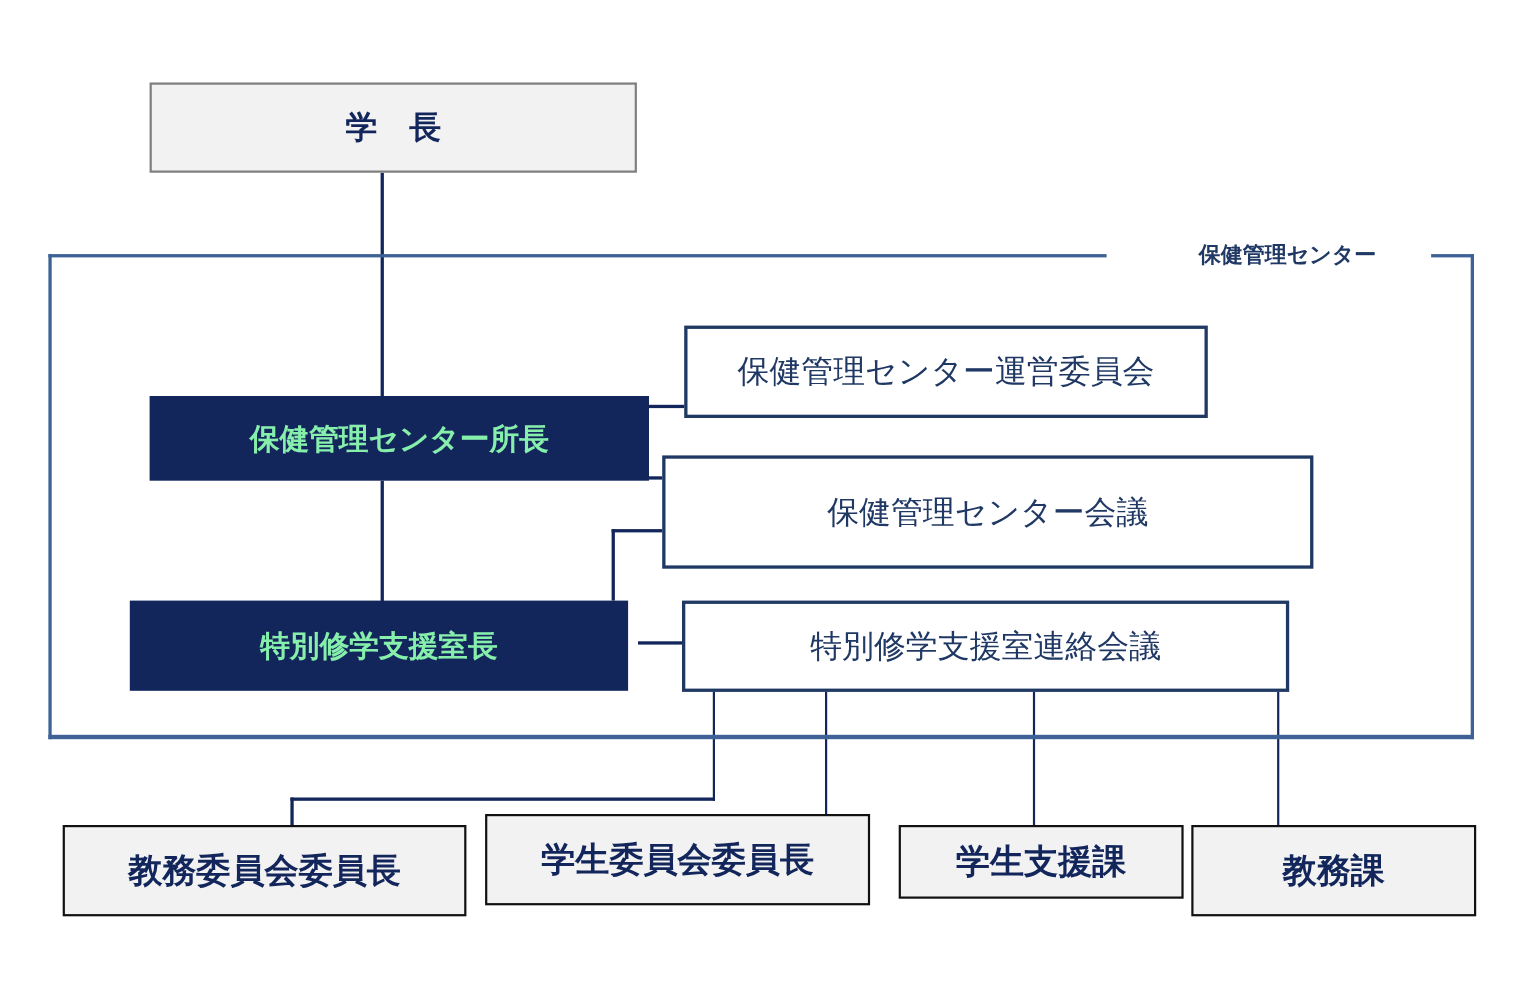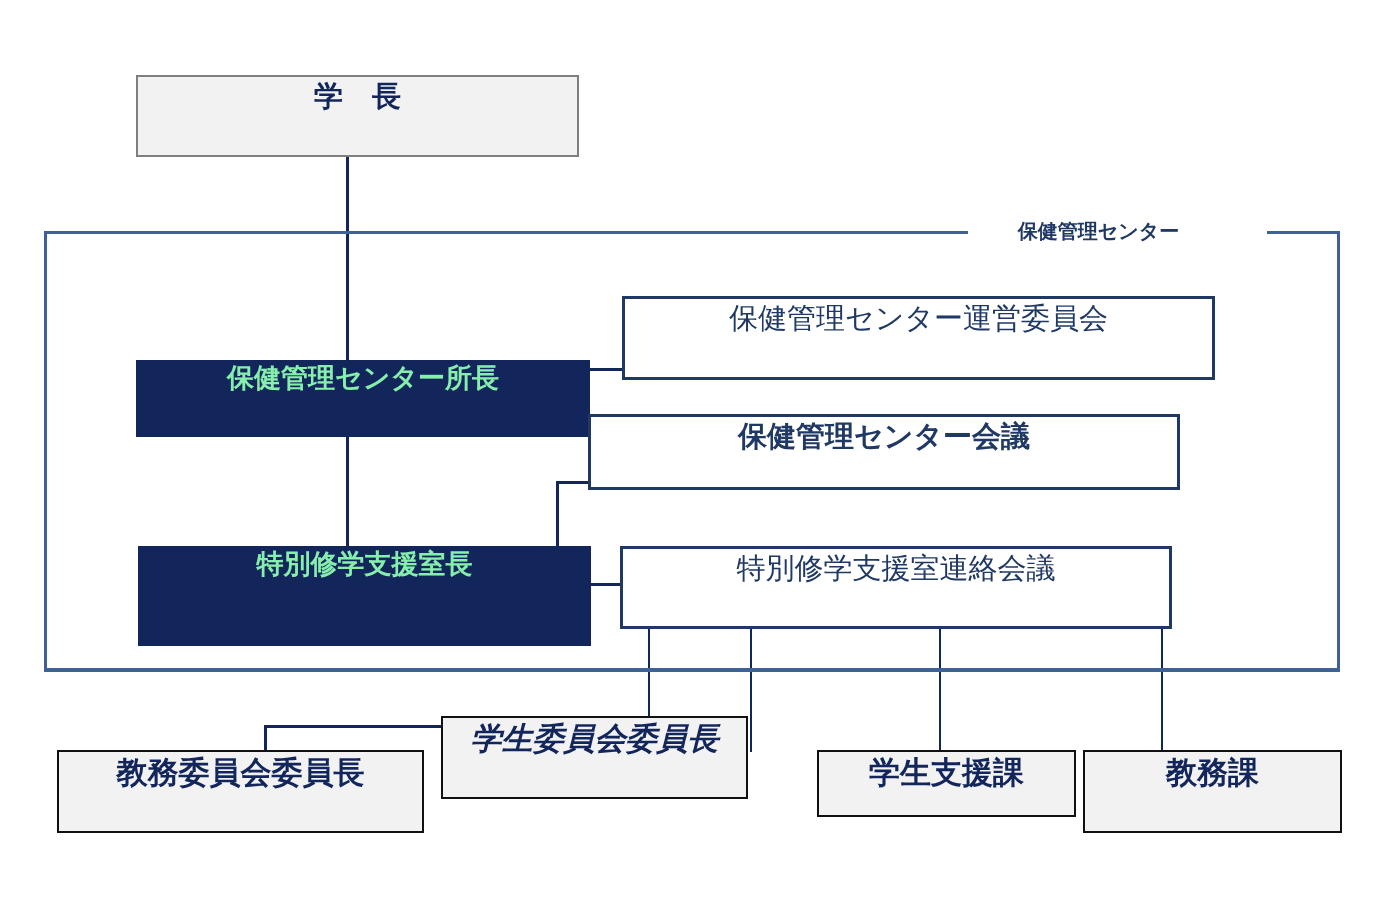--- a/index.html
+++ b/index.html
@@ -13,21 +13,21 @@
   html,body{margin:0;padding:0;background:#ffffff;}
   #canvas{
     position:relative;
     width:1379px;height:915px;
     background:#ffffff;
     font-family:"Liberation Sans","DejaVu Sans",sans-serif;
     overflow:hidden;
   }
   .box{
     position:absolute;
-    display:flex;justify-content:center;
+    display:flex;align-items:center;justify-content:center;
     box-sizing:border-box;
     text-align:center;
     z-index:3;
   }
   .gray-box{
     background:var(--gray-fill);
     border:2px solid var(--gray-border);
     color:var(--navy);
     font-weight:bold;font-size:29px;
   }
@@ -45,21 +45,21 @@
   .bottom-box{
     background:var(--gray-fill);
     border:2px solid var(--black-border);
     color:var(--navy);
     font-weight:bold;font-size:31px;
   }
   .h-line,.v-line{position:absolute;background:var(--navy);z-index:1;}
   .frame-line{position:absolute;background:var(--frame);z-index:1;}
   .frame-label{
     position:absolute;
-    left:968px;top:218px;width:261px;
+    left:1040px;top:218px;width:261px;
     text-align:center;
     color:var(--line);
     font-weight:bold;font-size:20px;
     background:#ffffff;
     z-index:2;
   }
 </style>
 </head>
 <body>
 
@@ -93,40 +93,40 @@
   <div class="frame-label">保健管理センター</div>
 
   <div class="box gray-box" style="left:136px;top:75px;width:443px;height:82px;">
     <span>学　長</span>
   </div>
 
   <div class="box dark-box" style="left:136px;top:360px;width:454px;height:77px;">
     <span>保健管理センター所長</span>
   </div>
 
-  <div class="box white-box" style="left:622px;top:296px;width:593px;height:84px;">
+  <div class="box white-box" style="left:622px;top:296px;width:476px;height:84px;">
     <span>保健管理センター運営委員会</span>
   </div>
 
-  <div class="box white-box" style="left:588px;top:414px;width:592px;height:76px;font-weight:bold;">
+  <div class="box white-box" style="left:602px;top:414px;width:592px;height:103px;">
     <span>保健管理センター会議</span>
   </div>
 
-  <div class="box dark-box" style="left:138px;top:546px;width:453px;height:100px;">
+  <div class="box dark-box" style="left:118px;top:546px;width:453px;height:82px;">
     <span>特別修学支援室長</span>
   </div>
 
   <div class="box white-box" style="left:620px;top:546px;width:552px;height:83px;">
     <span>特別修学支援室連絡会議</span>
   </div>
 
   <div class="box bottom-box" style="left:57px;top:750px;width:367px;height:83px;">
     <span>教務委員会委員長</span>
   </div>
-  <div class="box bottom-box" style="left:441px;top:716px;width:307px;height:83px;font-style:italic;">
+  <div class="box bottom-box" style="left:441px;top:740px;width:350px;height:83px;">
     <span>学生委員会委員長</span>
   </div>
   <div class="box bottom-box" style="left:817px;top:750px;width:259px;height:67px;">
     <span>学生支援課</span>
   </div>
   <div class="box bottom-box" style="left:1083px;top:750px;width:259px;height:83px;">
     <span>教務課</span>
   </div>
 
 </div>

